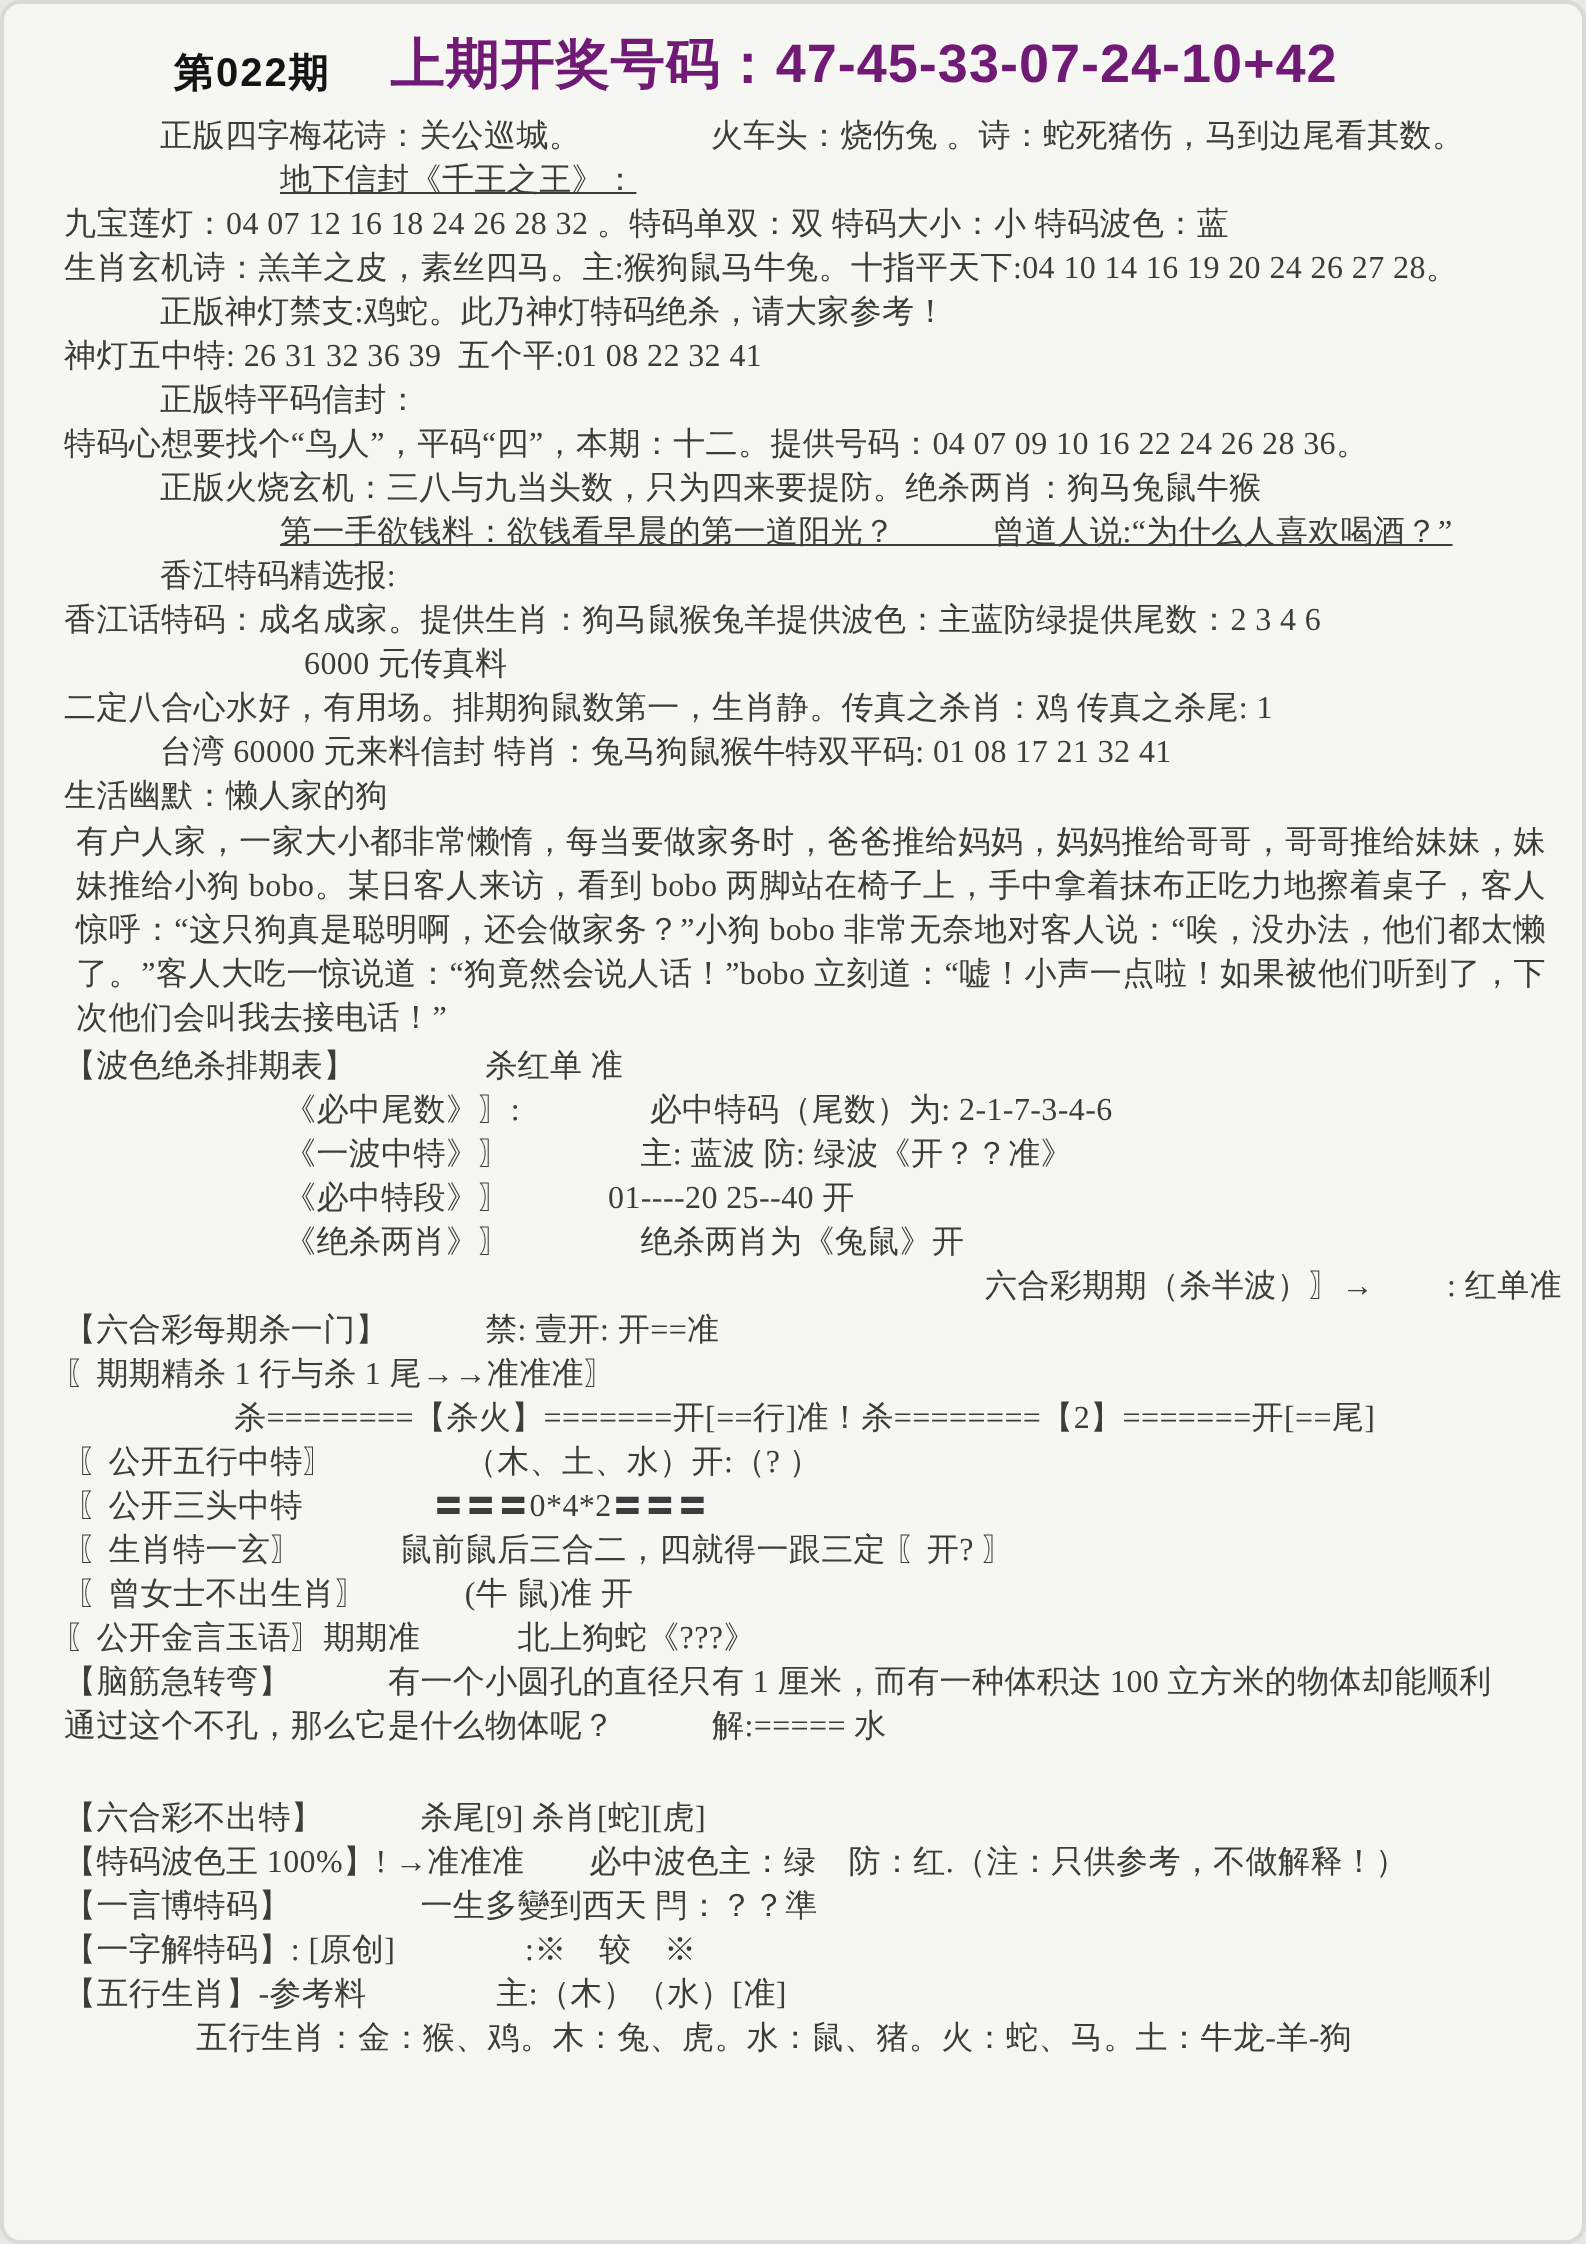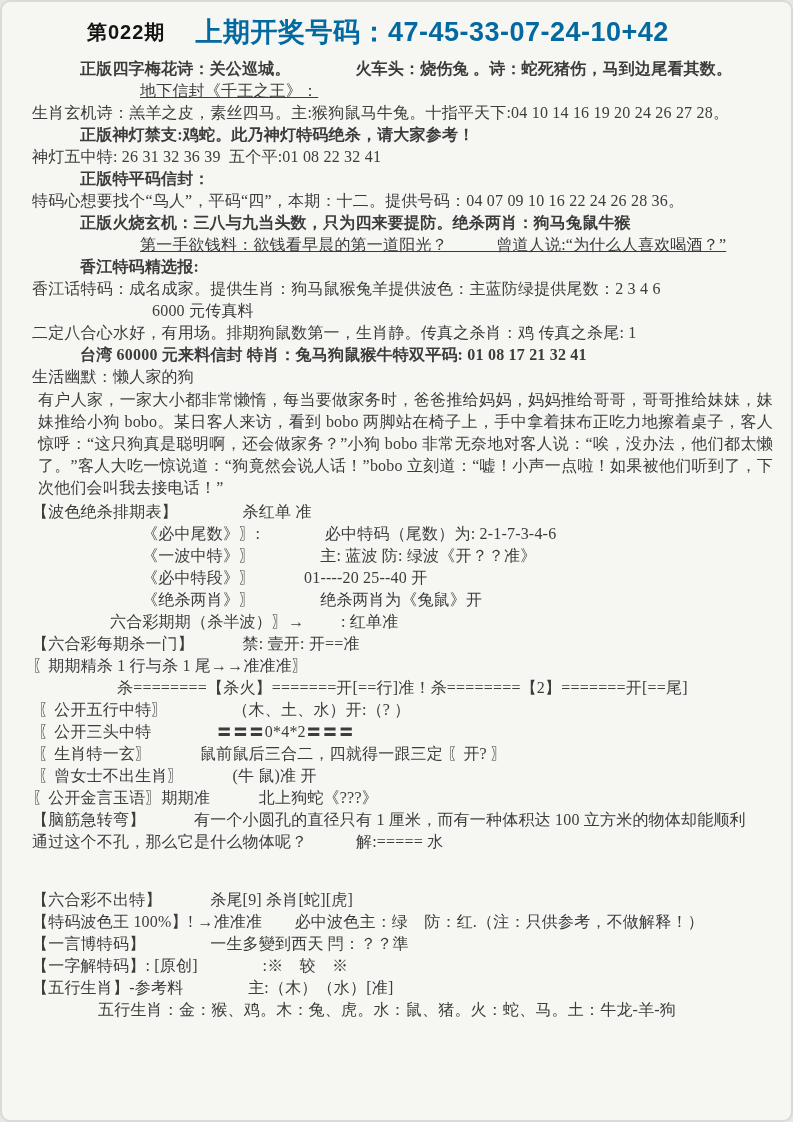--- a/index.html
+++ b/index.html
@@ -13,72 +13,73 @@
     box-sizing:border-box;
     background:#f6f6f3;
     border:2px solid #d9dad7;
     border-radius:10px;
     padding:10px 10px 0 30px;
     overflow:hidden;
     color:#3c3c3c;
   }
   .hdr{
     display:flex;
-    align-items:center;
+    align-items:flex-end;
     gap:30px;
     margin:2px 0 8px 55px;
     white-space:nowrap;
   }
   .issue{
     font-size:20px;
     font-weight:bold;
     color:#141414;
     letter-spacing:1px;
     font-family:"Liberation Sans","DejaVu Sans",sans-serif;
   }
   .draw{
     font-size:27px;
     font-weight:bold;
-    color:#0369a1;
+    color:#701a75;
     letter-spacing:0.5px;
     font-family:"Liberation Sans","DejaVu Sans",sans-serif;
   }
   .ln{
     font-size:16px;
     line-height:22px;
     white-space:pre-wrap;
     letter-spacing:0.2px;
   }
   .i0{margin-left:0;}
-  .i1{margin-left:48px;font-weight:bold;}
+  .i1{margin-left:48px;}
   .i2{margin-left:108px;text-decoration:underline;}
   .i3{margin-left:120px;}
   .i4{margin-left:110px;}
-  .i5{margin-left:78px;}
+  .i5{margin-left:55px;text-align:right;}
   .i6{margin-left:85px;}
   .i7{margin-left:6px;}
   .i8{margin-left:66px;}
   .para{
     margin:1px 8px 2px 6px;
     text-align:justify;
     line-height:22px;
   }
-  .gap-top{margin-top:36px;}
+  .gap-top{margin-top:24px;}
 </style>
 </head>
 <body>
 
 <div class="page">
   <div class="hdr">
     <span class="issue">第022期</span>
     <span class="draw">上期开奖号码：47-45-33-07-24-10+42</span>
   </div>
 
   <div class="ln i1">正版四字梅花诗：关公巡城。　　　　火车头：烧伤兔 。诗：蛇死猪伤，马到边尾看其数。</div>
   <div class="ln i2">地下信封《千王之王》：</div>
+  <div class="ln i0">九宝莲灯：04 07 12 16 18 24 26 28 32 。特码单双：双 特码大小：小 特码波色：蓝</div>
   <div class="ln i0">生肖玄机诗：羔羊之皮，素丝四马。主:猴狗鼠马牛兔。十指平天下:04 10 14 16 19 20 24 26 27 28。</div>
   <div class="ln i1">正版神灯禁支:鸡蛇。此乃神灯特码绝杀，请大家参考！</div>
   <div class="ln i0">神灯五中特: 26 31 32 36 39  五个平:01 08 22 32 41</div>
   <div class="ln i1">正版特平码信封：</div>
   <div class="ln i0">特码心想要找个“鸟人”，平码“四”，本期：十二。提供号码：04 07 09 10 16 22 24 26 28 36。</div>
   <div class="ln i1">正版火烧玄机：三八与九当头数，只为四来要提防。绝杀两肖：狗马兔鼠牛猴</div>
   <div class="ln i2">第一手欲钱料：欲钱看早晨的第一道阳光？　　　曾道人说:“为什么人喜欢喝酒？”</div>
   <div class="ln i1">香江特码精选报:</div>
   <div class="ln i0">香江话特码：成名成家。提供生肖：狗马鼠猴兔羊提供波色：主蓝防绿提供尾数：2 3 4 6</div>
   <div class="ln i3">6000 元传真料</div>

